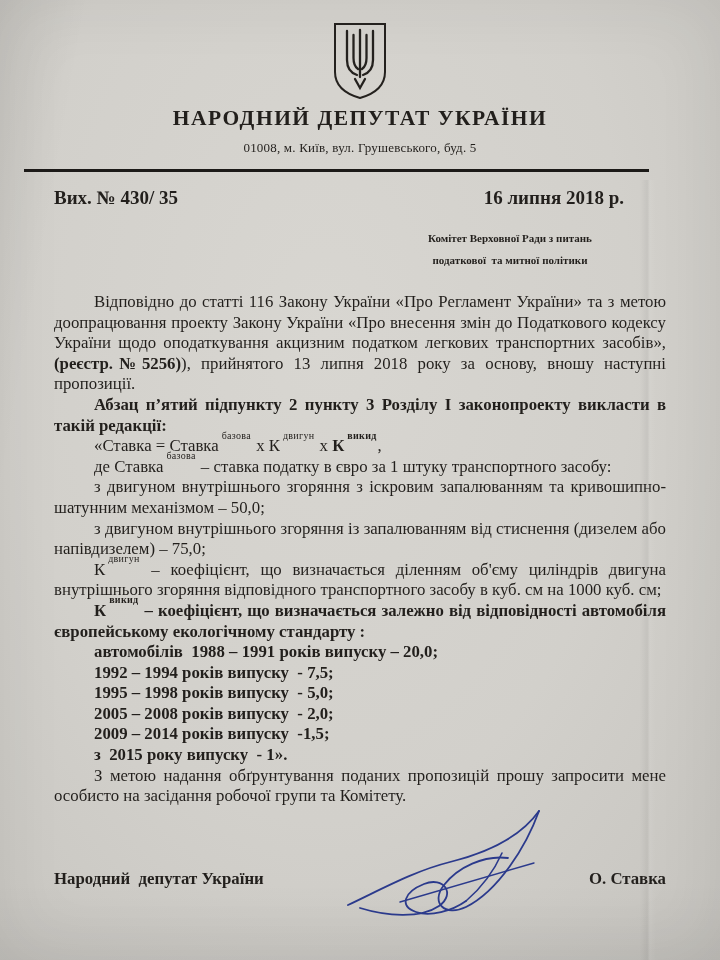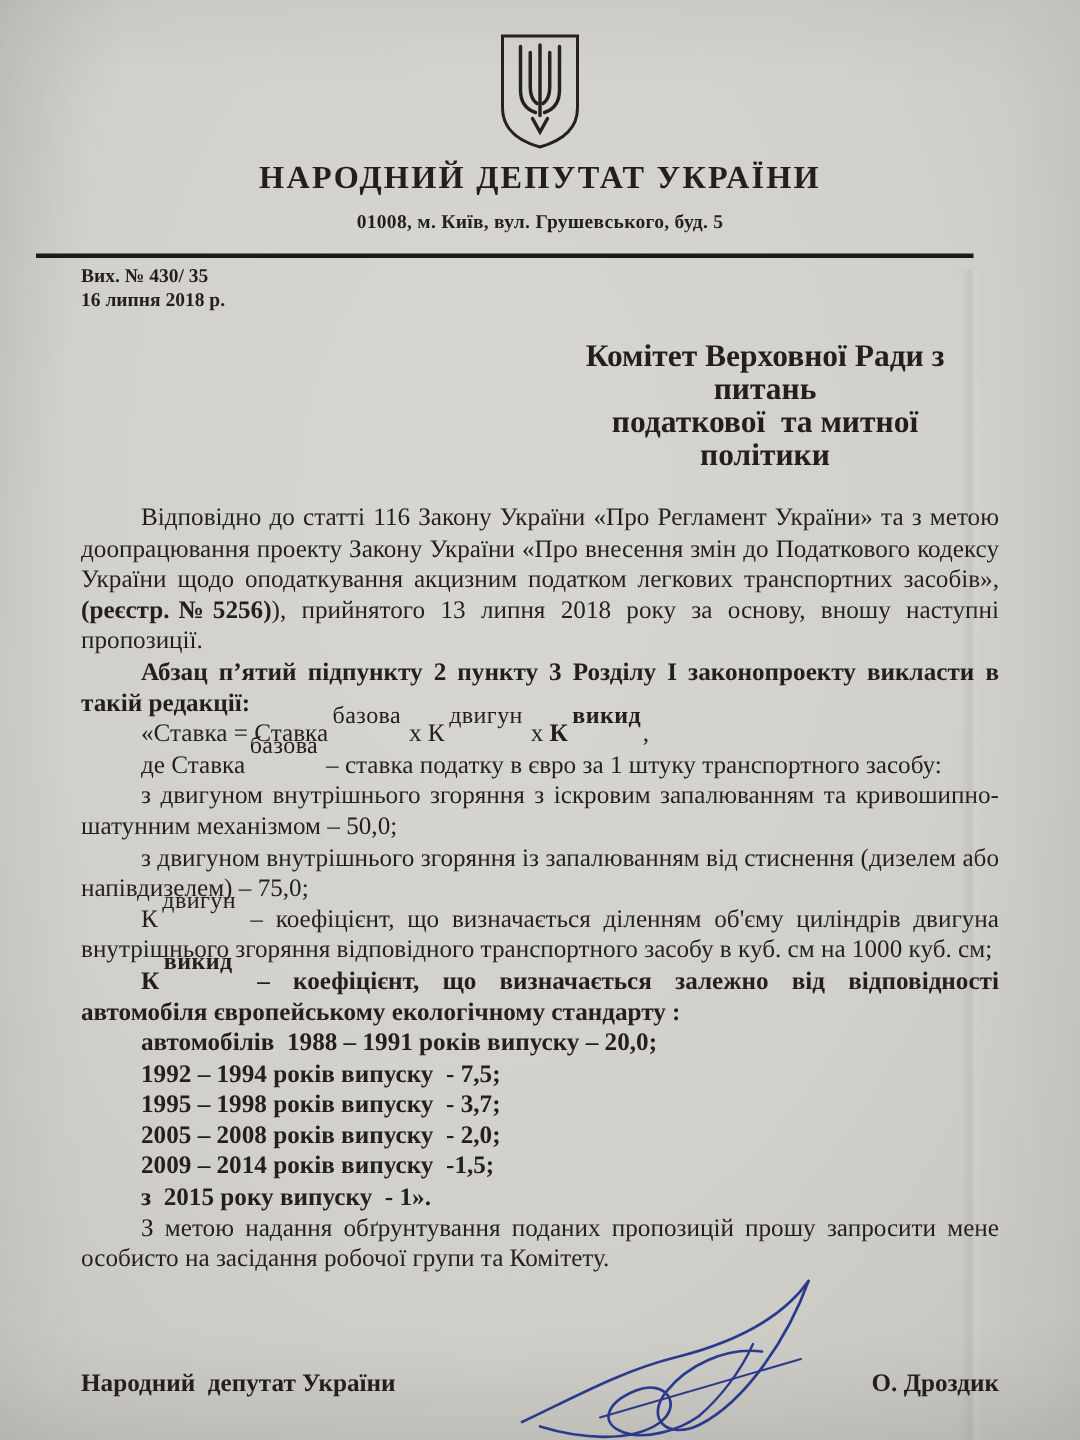--- a/index.html
+++ b/index.html
@@ -26,45 +26,45 @@
     pointer-events:none;
   }
   .letterhead{text-align:center;}
   .emblem{display:block;margin:0 auto;}
   .lh-title{
     margin:6px 0 0 0;
     font-size:21.5px;font-weight:bold;letter-spacing:1.5px;
     white-space:nowrap;
   }
   .lh-address{
-    margin-top:9px;font-size:13px;font-weight:bold;letter-spacing:0.2px;
+    margin-top:9px;font-size:13px;font-weight:normal;letter-spacing:0.2px;
   }
   .rule{
     margin:13px 0 0 -30px;width:625px;height:0;
     border-top:3px solid #1c1a18;
   }
   .ref-row{
-    margin-top:4px;display:flex;justify-content:space-between;
-    font-size:13px;font-weight:bold;flex-direction:column;
+    margin-top:15px;display:flex;justify-content:space-between;
+    font-size:19px;font-weight:bold;
   }
   .ref-row .date{margin-right:42px;}
   .recipient{
     margin:18px 10px 0 auto;width:292px;text-align:center;
-    font-size:21px;font-weight:bold;line-height:22px;
+    font-size:11px;font-weight:bold;line-height:22px;
   }
   .recipient div{white-space:pre-wrap;}
   .body-text{
     margin-top:21px;width:612px;
     font-size:16.8px;line-height:20.6px;
   }
   .body-text p{margin:0;text-indent:40px;}
   .jp{text-align:justify;}
   .bold{font-weight:bold;}
   sup{
-    font-size:16px;line-height:0;position:relative;top:-6px;
+    font-size:10px;line-height:0;position:relative;top:-6px;
     padding:0 1px 0 3px;letter-spacing:0.3px;
   }
   .list-item{
     padding-left:40px;font-weight:bold;white-space:pre-wrap;
   }
   .closing{margin-top:21px;}
   .sig-row{
     position:relative;
     margin-top:62px;display:flex;justify-content:space-between;
     font-size:16.8px;font-weight:bold;
@@ -120,34 +120,34 @@
     <p class="jp">з двигуном внутрішнього згоряння з іскровим запалюванням та кривошипно-шатунним механізмом – 50,0;</p>
 
     <p class="jp">з двигуном внутрішнього згоряння із запалюванням від стиснення (дизелем або напівдизелем) – 75,0;</p>
 
     <p class="jp"><span>К</span><sup>двигун</sup><span> – коефіцієнт, що визначається діленням об'єму циліндрів двигуна внутрішнього згоряння відповідного транспортного засобу в куб. см на 1000 куб. см;</span></p>
 
     <p class="jp bold"><span>К</span><sup>викид</sup><span> – коефіцієнт, що визначається залежно від відповідності автомобіля європейському екологічному стандарту :</span></p>
 
     <div class="list-item">автомобілів  1988 – 1991 років випуску – 20,0;</div>
     <div class="list-item">1992 – 1994 років випуску  - 7,5;</div>
-    <div class="list-item">1995 – 1998 років випуску  - 3,7;</div>
+    <div class="list-item">1995 – 1998 років випуску  - 5,0;</div>
     <div class="list-item">2005 – 2008 років випуску  - 2,0;</div>
     <div class="list-item">2009 – 2014 років випуску  -1,5;</div>
     <div class="list-item">з  2015 року випуску  - 1».</div>
 
     <p class="jp closing">З метою надання обґрунтування поданих пропозицій прошу запросити мене особисто на засідання робочої групи та Комітету.</p>
 
     <div class="sig-row">
       <span class="pos">Народний  депутат України</span>
       <svg class="signature-svg" width="218" height="118" viewBox="0 0 218 118">
         <g fill="none" stroke-linecap="round" stroke="#2b3a8c">
           <path stroke-width="1.8" d="M6,100 C40,84 72,66 108,57 C148,47 180,30 197,6"></path>
           <path stroke-width="1.8" d="M197,6 C184,42 156,86 124,102 C103,112 88,98 102,80 C116,62 142,50 166,53"></path>
           <path stroke-width="1.8" d="M18,103 C44,111 78,114 97,101 C114,89 102,71 82,79 C62,87 57,101 74,107 C88,112 110,106 124,96"></path>
           <path stroke-width="1.4" d="M58,97 L192,58"></path>
           <path stroke-width="1.6" d="M124,96 C138,84 152,66 160,48"></path>
         </g>
       </svg>
-      <span>О. Дроздик</span>
+      <span>О. Ставка</span>
     </div>
   </div>
 </div>
 
 </body></html>

